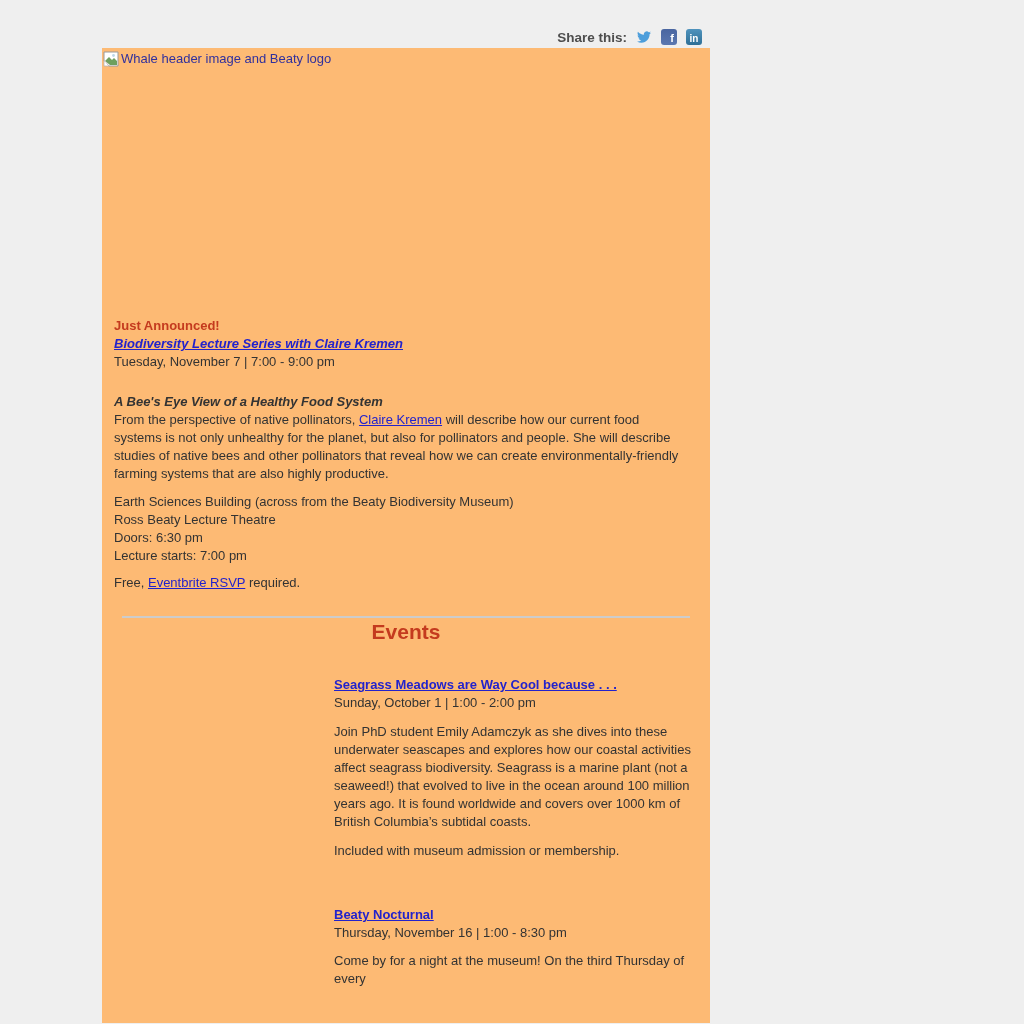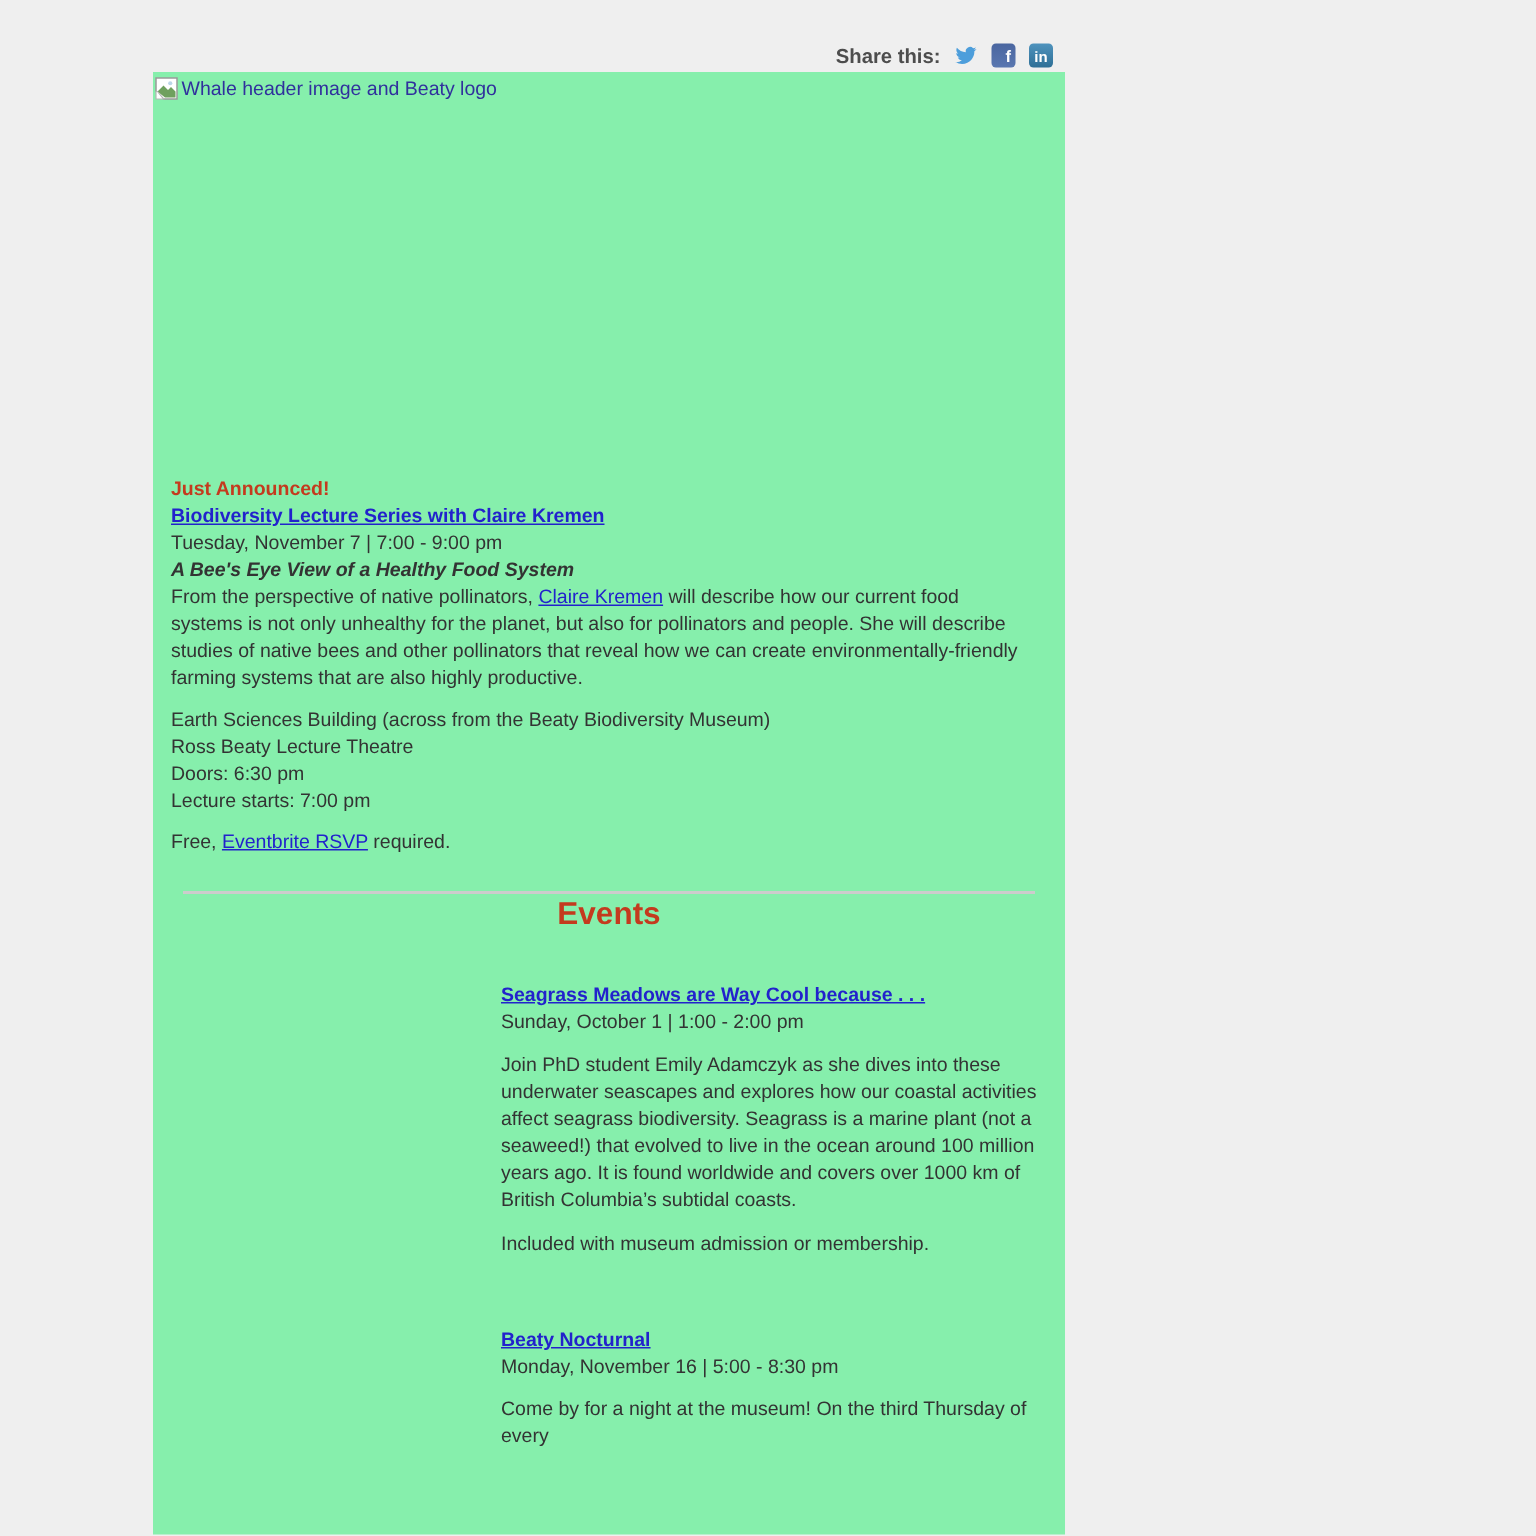--- a/index.html
+++ b/index.html
@@ -23,32 +23,32 @@
     display:flex; align-items:flex-end; justify-content:center;
     color:#fff; font-weight:bold; font-size:11px; line-height:13px;
     cursor:pointer; text-decoration:none;
   }
   .tw { background:transparent; border-radius:0; align-items:center; }
   .fb { background:linear-gradient(#4a66a0,#5a77b0); justify-content:flex-end; padding-right:3px; }
   .li { background:linear-gradient(#4f93bd,#2e6f96); font-size:10px; align-items:flex-end; }
 
   
   .content {
-    width:608px; margin:3px auto 0; background:#86efac;
+    width:608px; margin:3px auto 0; background:#fdba74;
     height:975px; overflow:hidden;
   }
 
   .img-row { padding:3px 0 0 1px; height:21px; display:flex; align-items:flex-start; gap:2px; }
   .alt-text { color:#30309d; font-size:13px; line-height:16px; }
 
   .announce { padding:0 21px 0 12px; margin-top:248px; line-height:18px; }
   .kicker { color:#c43a1e; font-weight:bold; }
   a.blue-link { color:#2222cc; }
-  .title-link { font-weight:bold; }
-  .talk-block { margin-top:0; }
+  .title-link { font-weight:bold;font-style:italic; }
+  .talk-block { margin-top:22px; }
   .talk-title { font-weight:bold; font-style:italic; }
   .series { margin-top:10px; font-style:italic; }
   .series a { font-style:italic; }
   .venue { margin-top:10px; }
   .rsvp { margin-top:9px; }
 
   .divider { border:none; border-top:2px solid #cccccc; margin:24px 20px 0 20px; }
 
   .events-heading {
     margin-top:4px; text-align:center; color:#c43a1e;
@@ -130,19 +130,19 @@
         </div>
         <div>Sunday, October 1 | 1:00 - 2:00 pm</div>
         <div class="ev-body">Join PhD student Emily Adamczyk as she dives into these underwater seascapes and explores how our coastal activities affect seagrass biodiversity. Seagrass is a marine plant (not a seaweed!) that evolved to live in the ocean around 100 million years ago. It is found worldwide and covers over 1000 km of British Columbia’s subtidal coasts.</div>
         <div class="ev-note">Included with museum admission or membership.</div>
       </div>
 
       <div class="event ev2">
         <div>
           <a class="blue-link event-title" href="#">Beaty Nocturnal</a>
         </div>
-        <div>Monday, November 16 | 5:00 - 8:30 pm</div>
+        <div>Thursday, November 16 | 1:00 - 8:30 pm</div>
         <div class="ev2-body">Come by for a night at the museum! On the third Thursday of every</div>
       </div>
 
     </div>
   </div>
 </div>
 
 </body></html>

